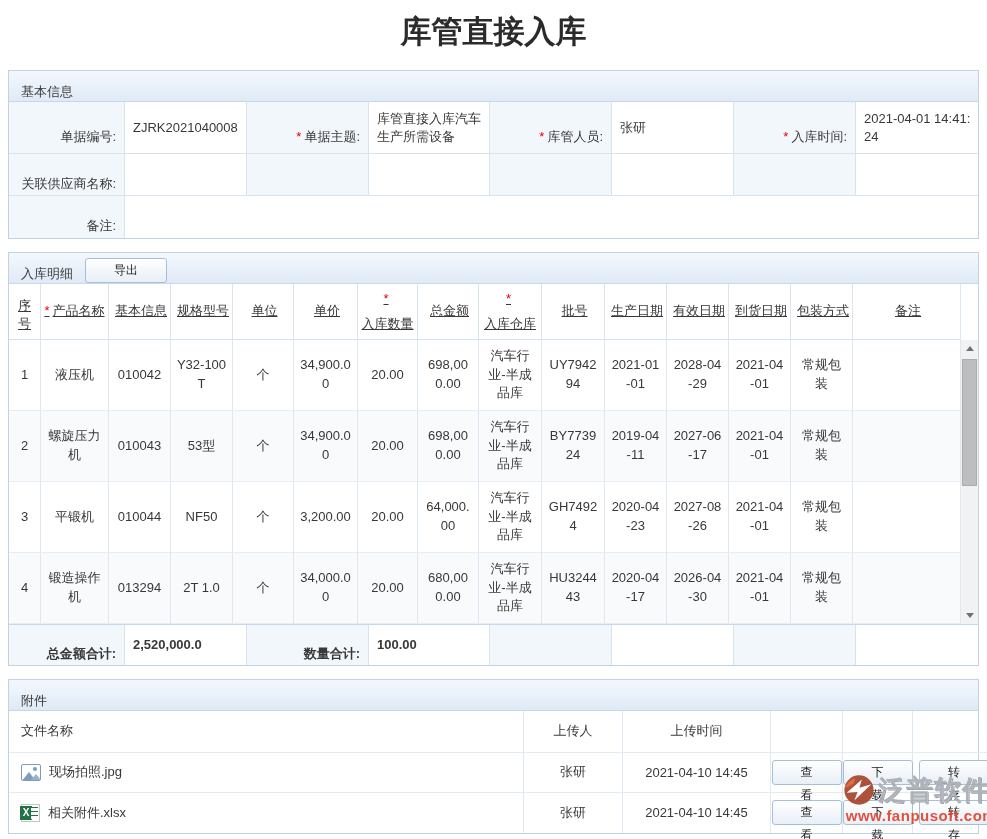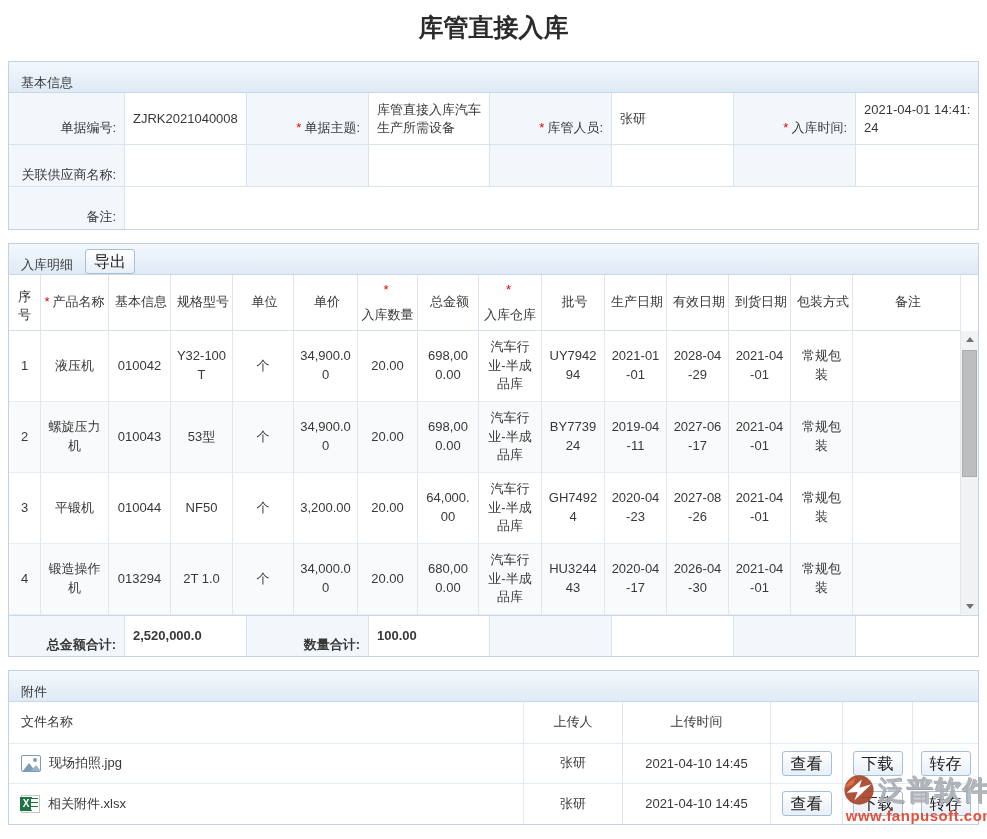--- a/index.html
+++ b/index.html
@@ -1,39 +1,39 @@
 <!DOCTYPE html>
 <html><head>
 <meta charset="utf-8">
 <style>
   * { margin:0; padding:0; box-sizing:border-box; }
   html,body { width:987px; height:839px; overflow:hidden; background:#fff;
     font-family:"Liberation Sans","DejaVu Sans",sans-serif; font-size:13px; color:#383838; }
-  .page-title { text-align:center; font-size:25px; font-weight:bold; color:#2b2b2b; padding:11px 0 17px; }
+  .page-title { text-align:center; font-size:31px; font-weight:bold; color:#2b2b2b; padding:11px 0 17px; }
 
   .section { margin:0 8px 13px; border:1px solid #c2d2e2; background:#fff; }
   .sec-bar { height:31px; display:flex; align-items:flex-end; gap:12px; padding:0 12px;
     background:linear-gradient(#f3f8fd,#dfeaf6); border-bottom:1px solid #c9d8e8; color:#3a3a3a; }
 
   
   .info-grid { display:grid; grid-template-columns:116px 122px 122px 121px 122px 122px 122px 1fr; }
   .cell { border-right:1px solid #d9e3ee; border-bottom:1px solid #d9e3ee;
     display:flex; align-items:center; min-height:42px; line-height:1.35; }
   .cell.h52 { min-height:52px; }
   .cell:nth-child(8n), .cell.last-col { border-right:none; }
   .cell.no-bb { border-bottom:none; }
   .lbl { background:#f2f7fc; justify-content:flex-end; text-align:right; padding:20px 8px 2px 4px; }
   .val { background:#fff; padding:2px 6px 2px 8px; word-break:break-all; }
   .req { color:#e60000; margin-right:3px; }
 
   
   .det { --cols:32px 68px 62px 62px 61px 64px 60px 61px 63px 63px 62px 62px 62px 62px 1fr; }
   .det-head { display:grid; grid-template-columns:var(--cols); padding-right:17px; }
   .det-head .th { min-height:56px; display:flex; align-items:center; justify-content:center; text-align:center;
-    border-right:1px solid #dbe5ef; border-bottom:1px solid #d4e0ec; padding:2px 3px; line-height:1.4; flex-wrap:wrap; }
+    border-right:1px solid #dbe5ef; border-bottom:1px solid #d4e0ec; padding:2px 3px; line-height:1.4; flex-wrap:wrap;text-decoration:underline; }
   .det-body { position:relative; padding-right:17px; }
   .det-row { display:grid; grid-template-columns:var(--cols); }
   .det-row.even .td { background:#f9fafb; }
   .td { min-height:71px; display:flex; align-items:center; justify-content:center; text-align:center;
     border-right:1px solid #dfe8f1; border-bottom:1px solid #e6edf4; padding:3px 5px;
     word-break:break-all; line-height:1.45; background:#fff; }
   .det-head .th:last-child, .det-row .td:last-child { border-right:1px solid #dfe8f1;justify-content:center; }
 
   
   .vscroll { position:absolute; top:0; right:0; width:17px; height:284px; background:#f1f2f3; }
@@ -50,22 +50,22 @@
   
   .att-grid { display:grid; grid-template-columns:515px 99px 148px 72px 70px 1fr; }
   .att-cell { border-right:1px solid #dfe8f1; border-bottom:1px solid #e3ebf3;
     display:flex; align-items:center; justify-content:center; min-height:40px; padding:2px 6px; }
   .att-cell.head { min-height:42px; }
   .att-cell.file { justify-content:flex-start; padding-left:12px; gap:8px; }
   .att-cell:nth-child(6n) { border-right:none; }
   .att-grid .row-last { border-bottom:none; }
 
   
-  .btn { display:inline-block; height:25px; line-height:23px; padding:0 8px; border:1px solid #a6bfd7;
-    border-radius:3px; background:linear-gradient(#ffffff,#e8eff7); color:#222; font-size:16px; cursor:pointer;
+  .btn { display:inline-block; height:25px; line-height:23px; padding:0 28px; border:1px solid #a6bfd7;
+    border-radius:3px; background:linear-gradient(#ffffff,#e8eff7); color:#222; font-size:12px; cursor:pointer;
     font-family:inherit; }
 
   
   .ic-img { width:20px; height:17px; border:1px solid #7e9cba; border-radius:2px; background:#fff; position:relative; overflow:hidden; flex:none; }
   .ic-img .mnt { position:absolute; bottom:-1px; left:0; width:0; height:0;
     border-left:7px solid transparent; border-right:7px solid transparent; border-bottom:9px solid #7e9cba; }
   .ic-img .mnt2 { position:absolute; bottom:-1px; left:8px; width:0; height:0;
     border-left:6px solid transparent; border-right:6px solid transparent; border-bottom:7px solid #9ab2ca; }
   .ic-img .sun { position:absolute; top:2px; right:3px; width:4px; height:4px; border-radius:50%; background:#7e9cba; }
   .ic-xls { width:19px; height:18px; position:relative; flex:none; background:#fff; border:1px solid #b7cdb7; }

